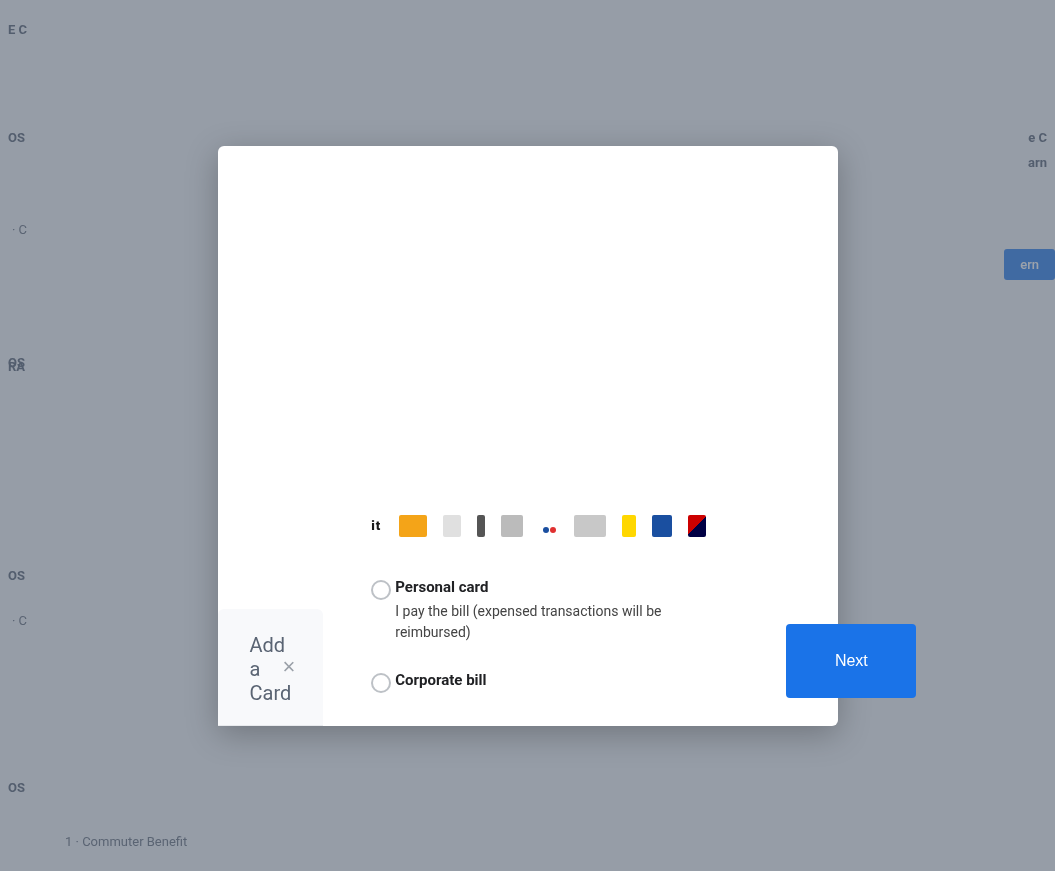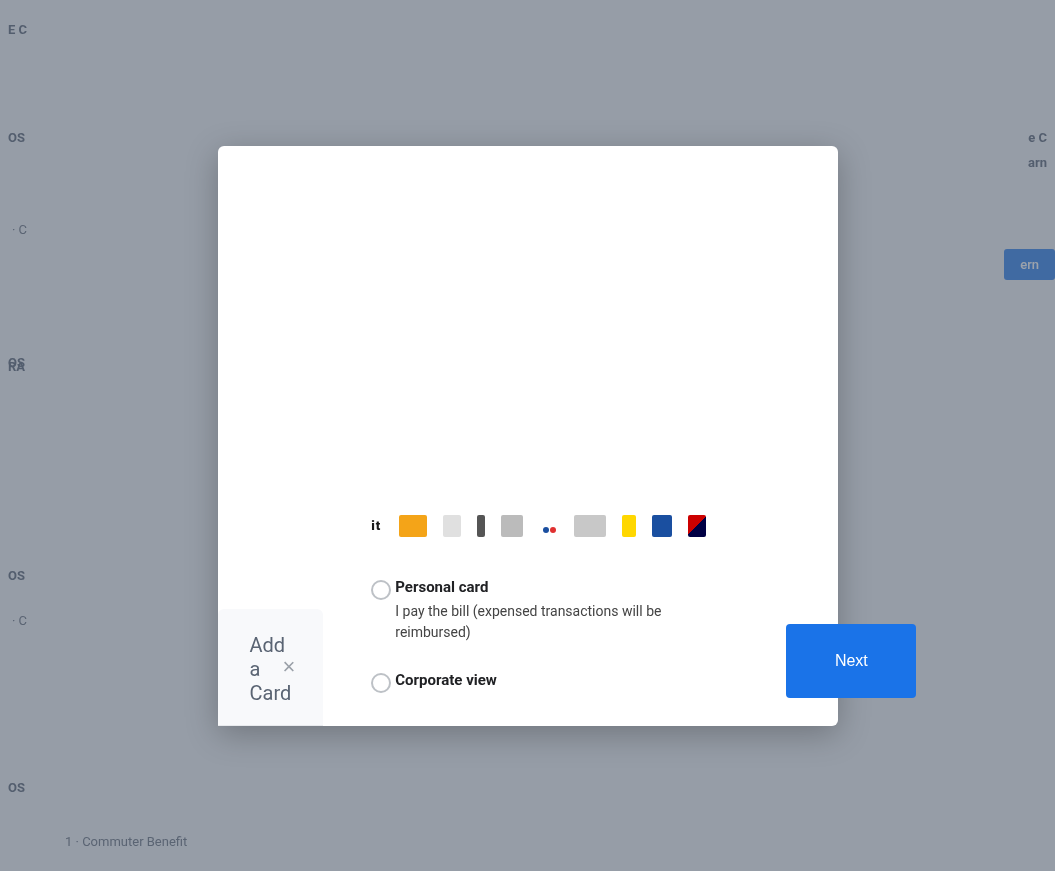--- a/index.html
+++ b/index.html
@@ -247,21 +247,21 @@
             <div class="option-title">Personal card</div>
             <div class="option-desc">I pay the bill (expensed transactions will be reimbursed)</div>
           </div>
         </label>
 
         <label class="option-item">
           <div class="radio-outer">
             
           </div>
           <div class="option-text">
-            <div class="option-title">Corporate view</div>
+            <div class="option-title">Corporate bill</div>
           </div>
         </label>
 
       </div>
     </div>
 
     <div class="modal-footer">
       <button class="next-button">Next</button>
     </div>
 

